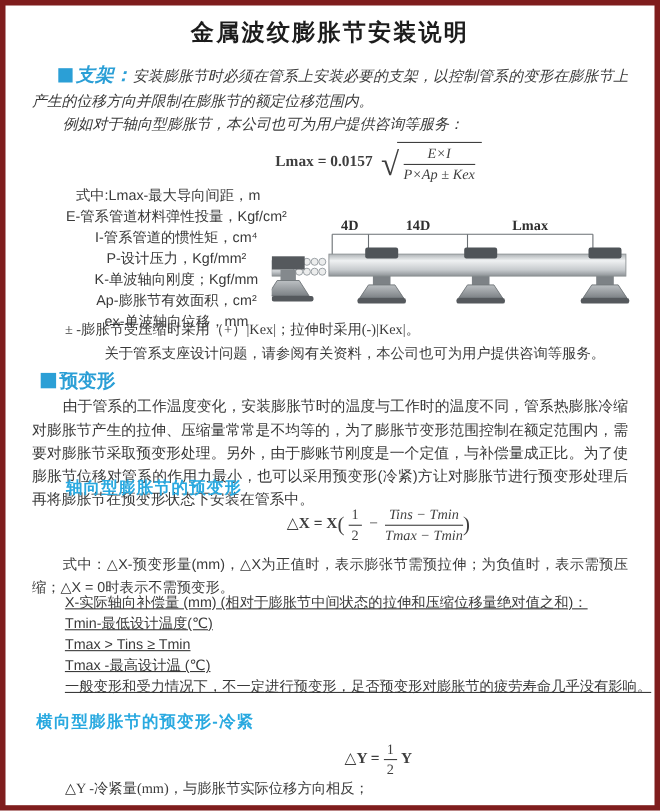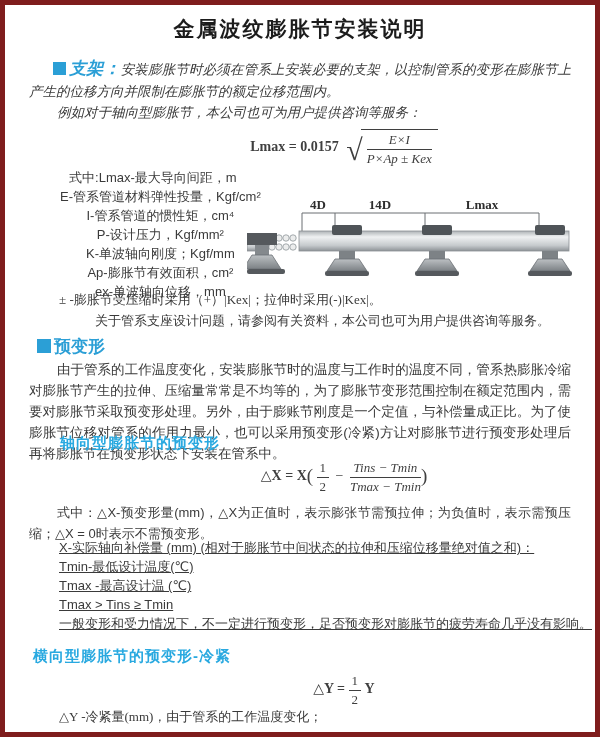--- a/index.html
+++ b/index.html
@@ -174,31 +174,31 @@
     </span><span class="paren">)</span>
   </div>
 
   <div class="abs body-text" style="top:497px;left:24px;right:24px;line-height:21px;font-size:13px;">
     <p class="indent">式中：△X-预变形量(mm)，△X为正值时，表示膨张节需预拉伸；为负值时，表示需预压缩；△X = 0时表示不需预变形。</p>
   </div>
 
   <div class="abs var-list" style="top:533px;left:54px;text-decoration:underline;">
     <div>X-实际轴向补偿量 (mm) (相对于膨胀节中间状态的拉伸和压缩位移量绝对值之和)：</div>
     <div>Tmin-最低设计温度(℃)</div>
+    <div>Tmax &gt; Tins ≥ Tmin</div>
     <div>Tmax -最高设计温 (℃)</div>
-    <div>Tmax &gt; Tins ≥ Tmin</div>
     <div>一般变形和受力情况下，不一定进行预变形，足否预变形对膨胀节的疲劳寿命几乎没有影响。</div>
   </div>
 
   <div class="abs sub-heading" style="top:642px;left:28px;">横向型膨胀节的预变形-冷紧</div>
 
   <div class="abs formula" style="top:668px;">
     <span class="f-bold">△Y =</span>
     <span class="frac upright">
       <span class="num">1</span>
       <span class="den">2</span>
     </span>
     <span class="f-bold">Y</span>
   </div>
 
-  <div class="abs small-line" style="top:702px;left:54px;">△Y -冷紧量(mm)，由于管系的工作温度变化；</div>
+  <div class="abs small-line" style="top:702px;left:54px;">△Y -冷紧量(mm)，与膨胀节实际位移方向相反；</div>
 
 </div>
 
 </body></html>

